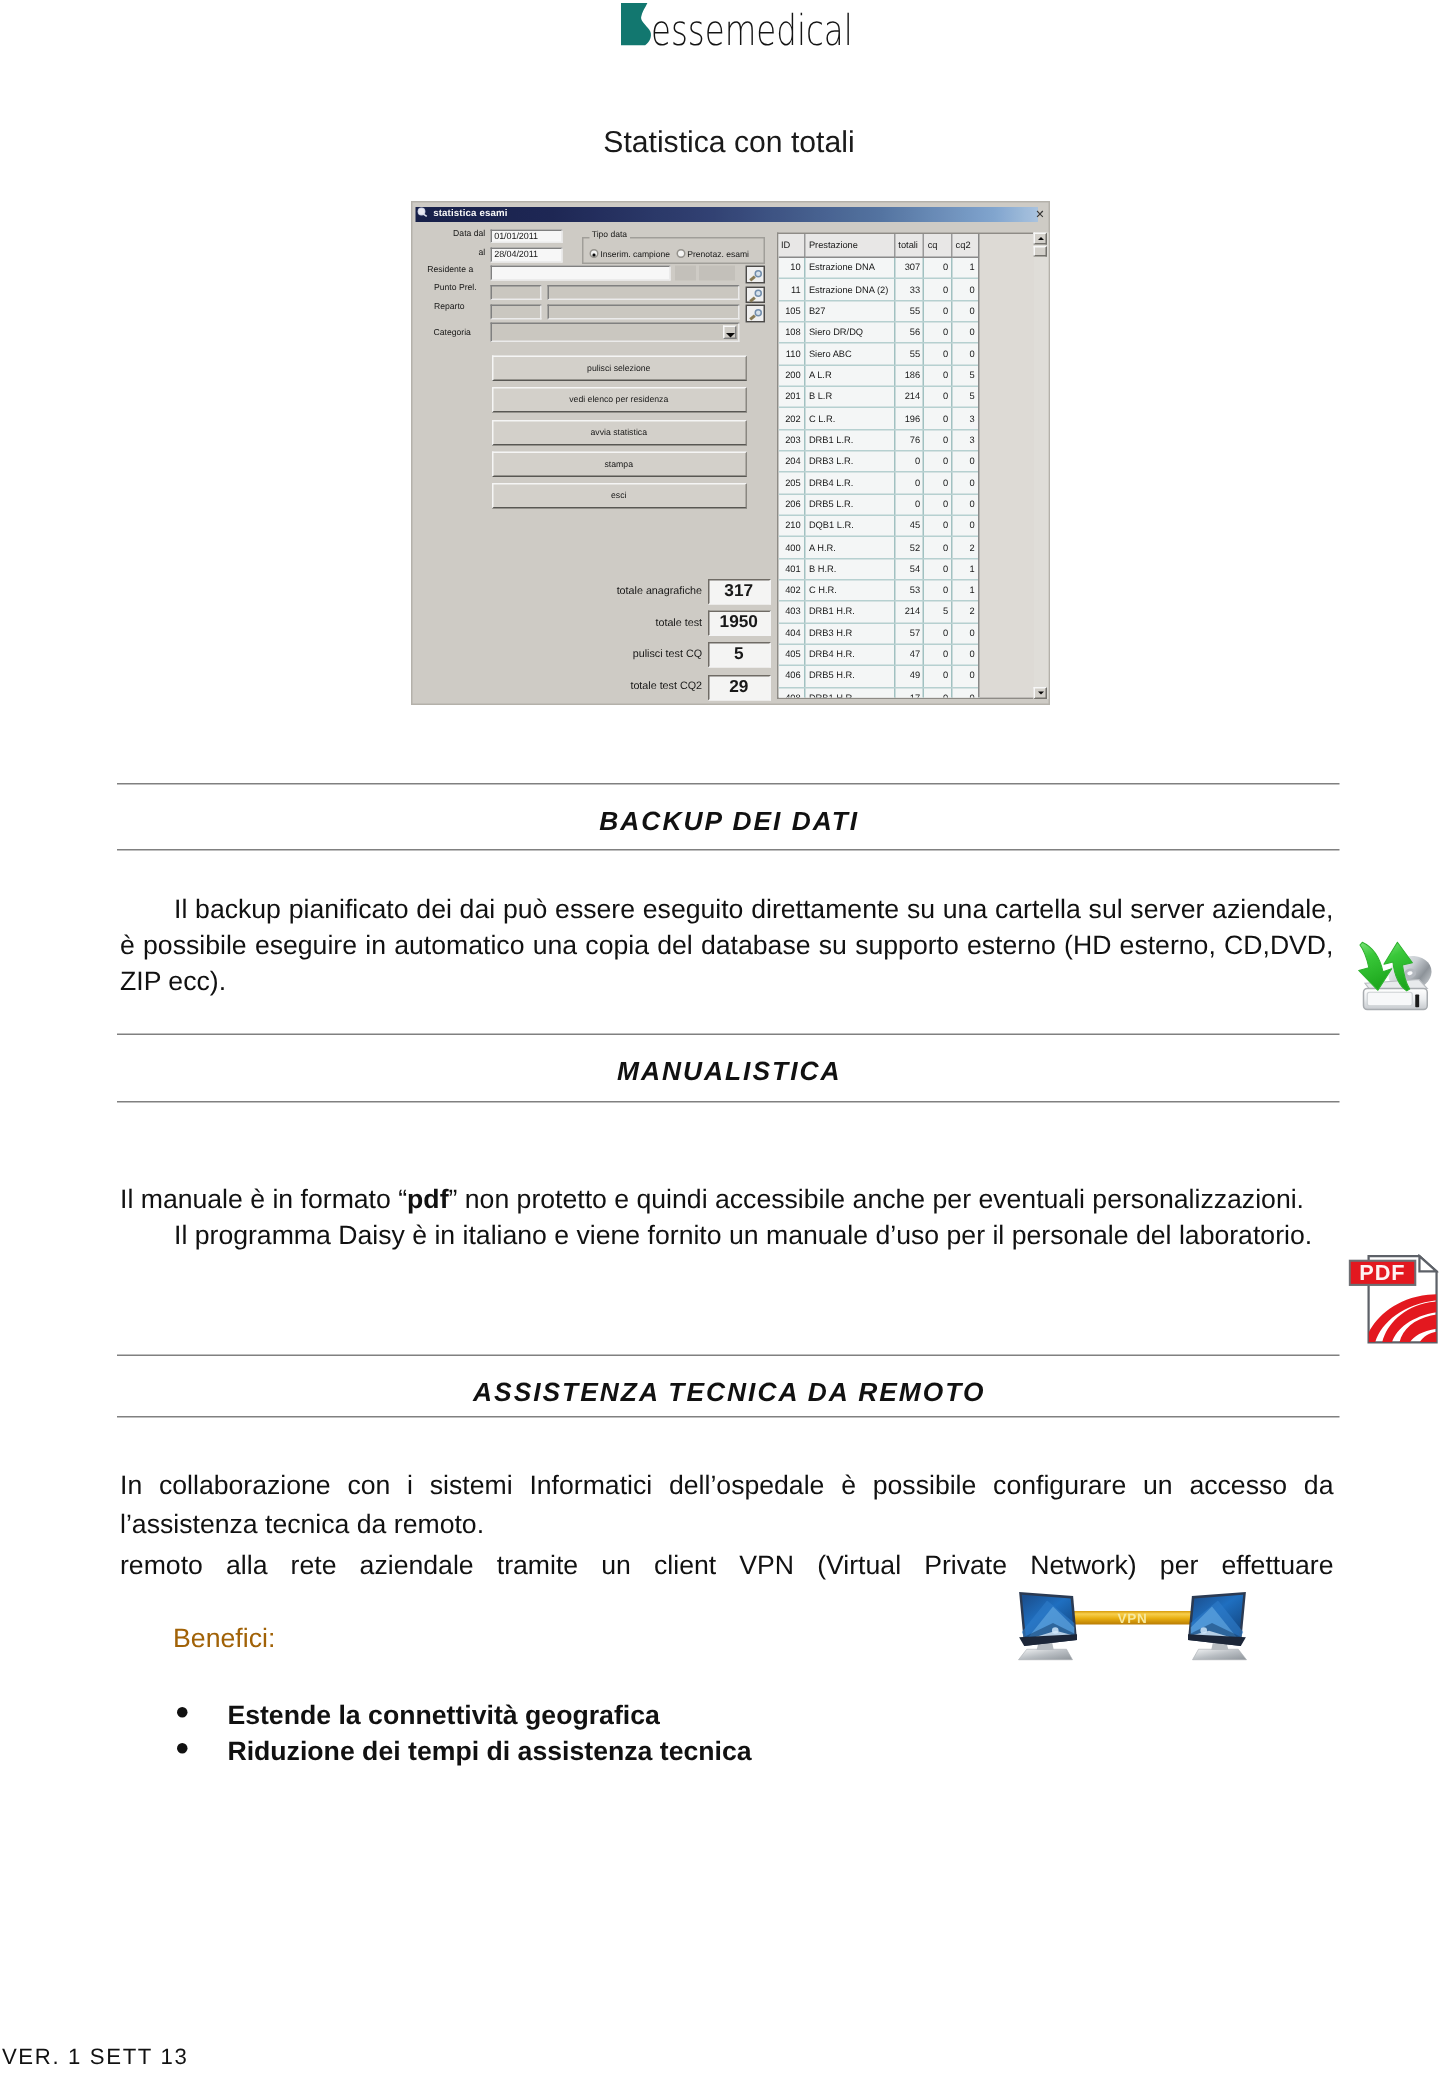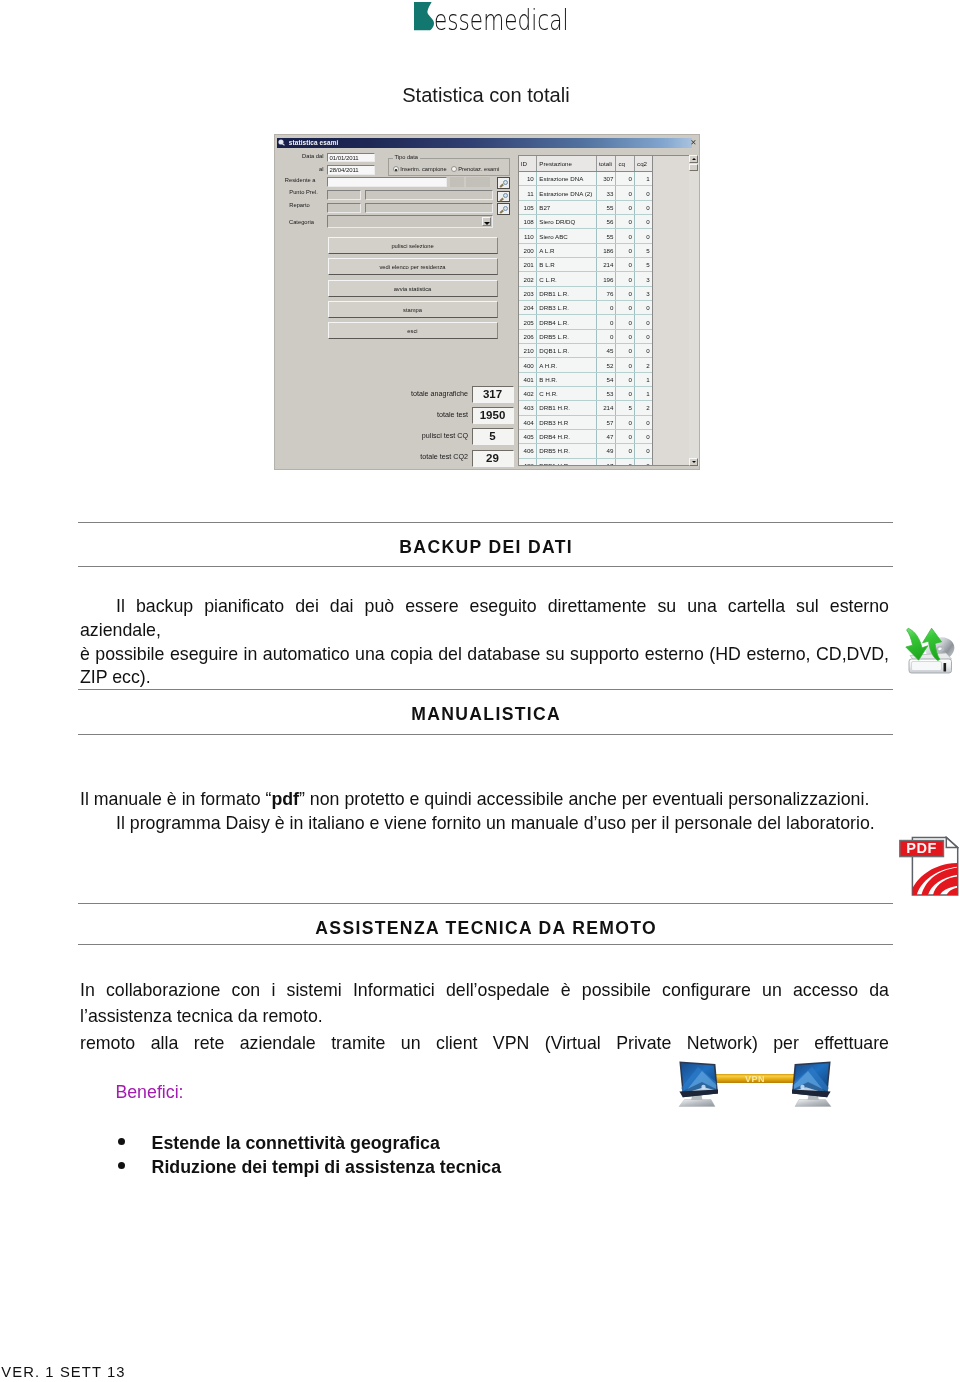--- a/index.html
+++ b/index.html
@@ -17,31 +17,31 @@
   
   .page-title{position:absolute;left:402.2px;top:85.1px;font-size:20.1px;line-height:20px;color:#1a1a1a;}
 
   
   .shot{position:absolute;left:274px;top:134px;width:426px;height:336px;filter:blur(0.26px) contrast(0.94) saturate(0.85);}
 
   
   .rule{position:absolute;left:78px;width:815px;height:0;border-top:1.4px solid #808080;}
 
   .sec-title{position:absolute;width:815px;left:78px;text-align:center;font-size:17.57px;line-height:18px;
-       font-weight:bold;letter-spacing:1.34px;text-indent:1.34px;color:#111;}
+       font-weight:bold;letter-spacing:1.34px;text-indent:1.34px;color:#111;font-style:italic;}
 
   .para{position:absolute;font-size:17.75px;line-height:23.5px;color:#111;}
 
   .ln{white-space:nowrap;}
   .ln.jst{white-space:normal;text-align:justify;text-align-last:justify;}
   .ln.ind{text-indent:36px;}
   .p1{left:80px;top:595.3px;width:809px;line-height:23.65px;}
   .p2{left:80px;top:788.2px;width:809px;line-height:23.9px;}
   .p3{left:80px;top:977px;width:809px;line-height:26.25px;}
-  .benefici{position:absolute;left:115.4px;top:1082.2px;font-size:17.78px;line-height:20px;color:#a21caf;}
+  .benefici{position:absolute;left:115.4px;top:1082.2px;font-size:17.78px;line-height:20px;color:#a16207;}
 
   .bullets{position:absolute;left:80px;top:1131.4px;font-size:17.78px;line-height:24.05px;color:#111;font-weight:bold;}
   .bullets .row{position:relative;padding-left:71.6px;white-space:nowrap;}
   .bullets .dot{position:absolute;left:37.6px;top:6.2px;width:7.6px;height:7.6px;border-radius:50%;
        background:#111;font-size:0;line-height:0;}
 
   .ic-backup{position:absolute;left:898px;top:612px;filter:blur(0.3px) saturate(1.05);}
   .ic-pdf{position:absolute;left:898.8px;top:836px;filter:blur(0.22px);}
   .ic-vpn{position:absolute;left:676px;top:1058px;filter:blur(0.25px);}
 
@@ -407,21 +407,21 @@
           <div class="sb-down"></div>
         </div>
       </div>
     </div>
   </div>
 
   <div class="rule" style="top:521.8px"></div>
   <div class="sec-title" style="top:538.2px">BACKUP DEI DATI</div>
   <div class="rule" style="top:565.6px"></div>
   <div class="para p1">
-    <div class="ln jst ind">Il backup pianificato dei dai può essere eseguito direttamente su una cartella sul esterno aziendale,</div>
+    <div class="ln jst ind">Il backup pianificato dei dai può essere eseguito direttamente su una cartella sul server aziendale,</div>
     <div class="ln jst">è possibile eseguire in automatico una copia del database su supporto esterno (HD esterno, CD,DVD,</div>
     <div class="ln">ZIP ecc).</div>
   </div>
 
   <div class="ic-backup">
     <svg width="60" height="64" viewBox="0 0 60 64" xmlns="http://www.w3.org/2000/svg">
       <defs>
         <linearGradient id="gdisc" x1="0" y1="0" x2="1" y2="1">
           <stop offset="0" stop-color="#f4f6f7"></stop>
             <stop offset="0.45" stop-color="#c9ced3"></stop>

